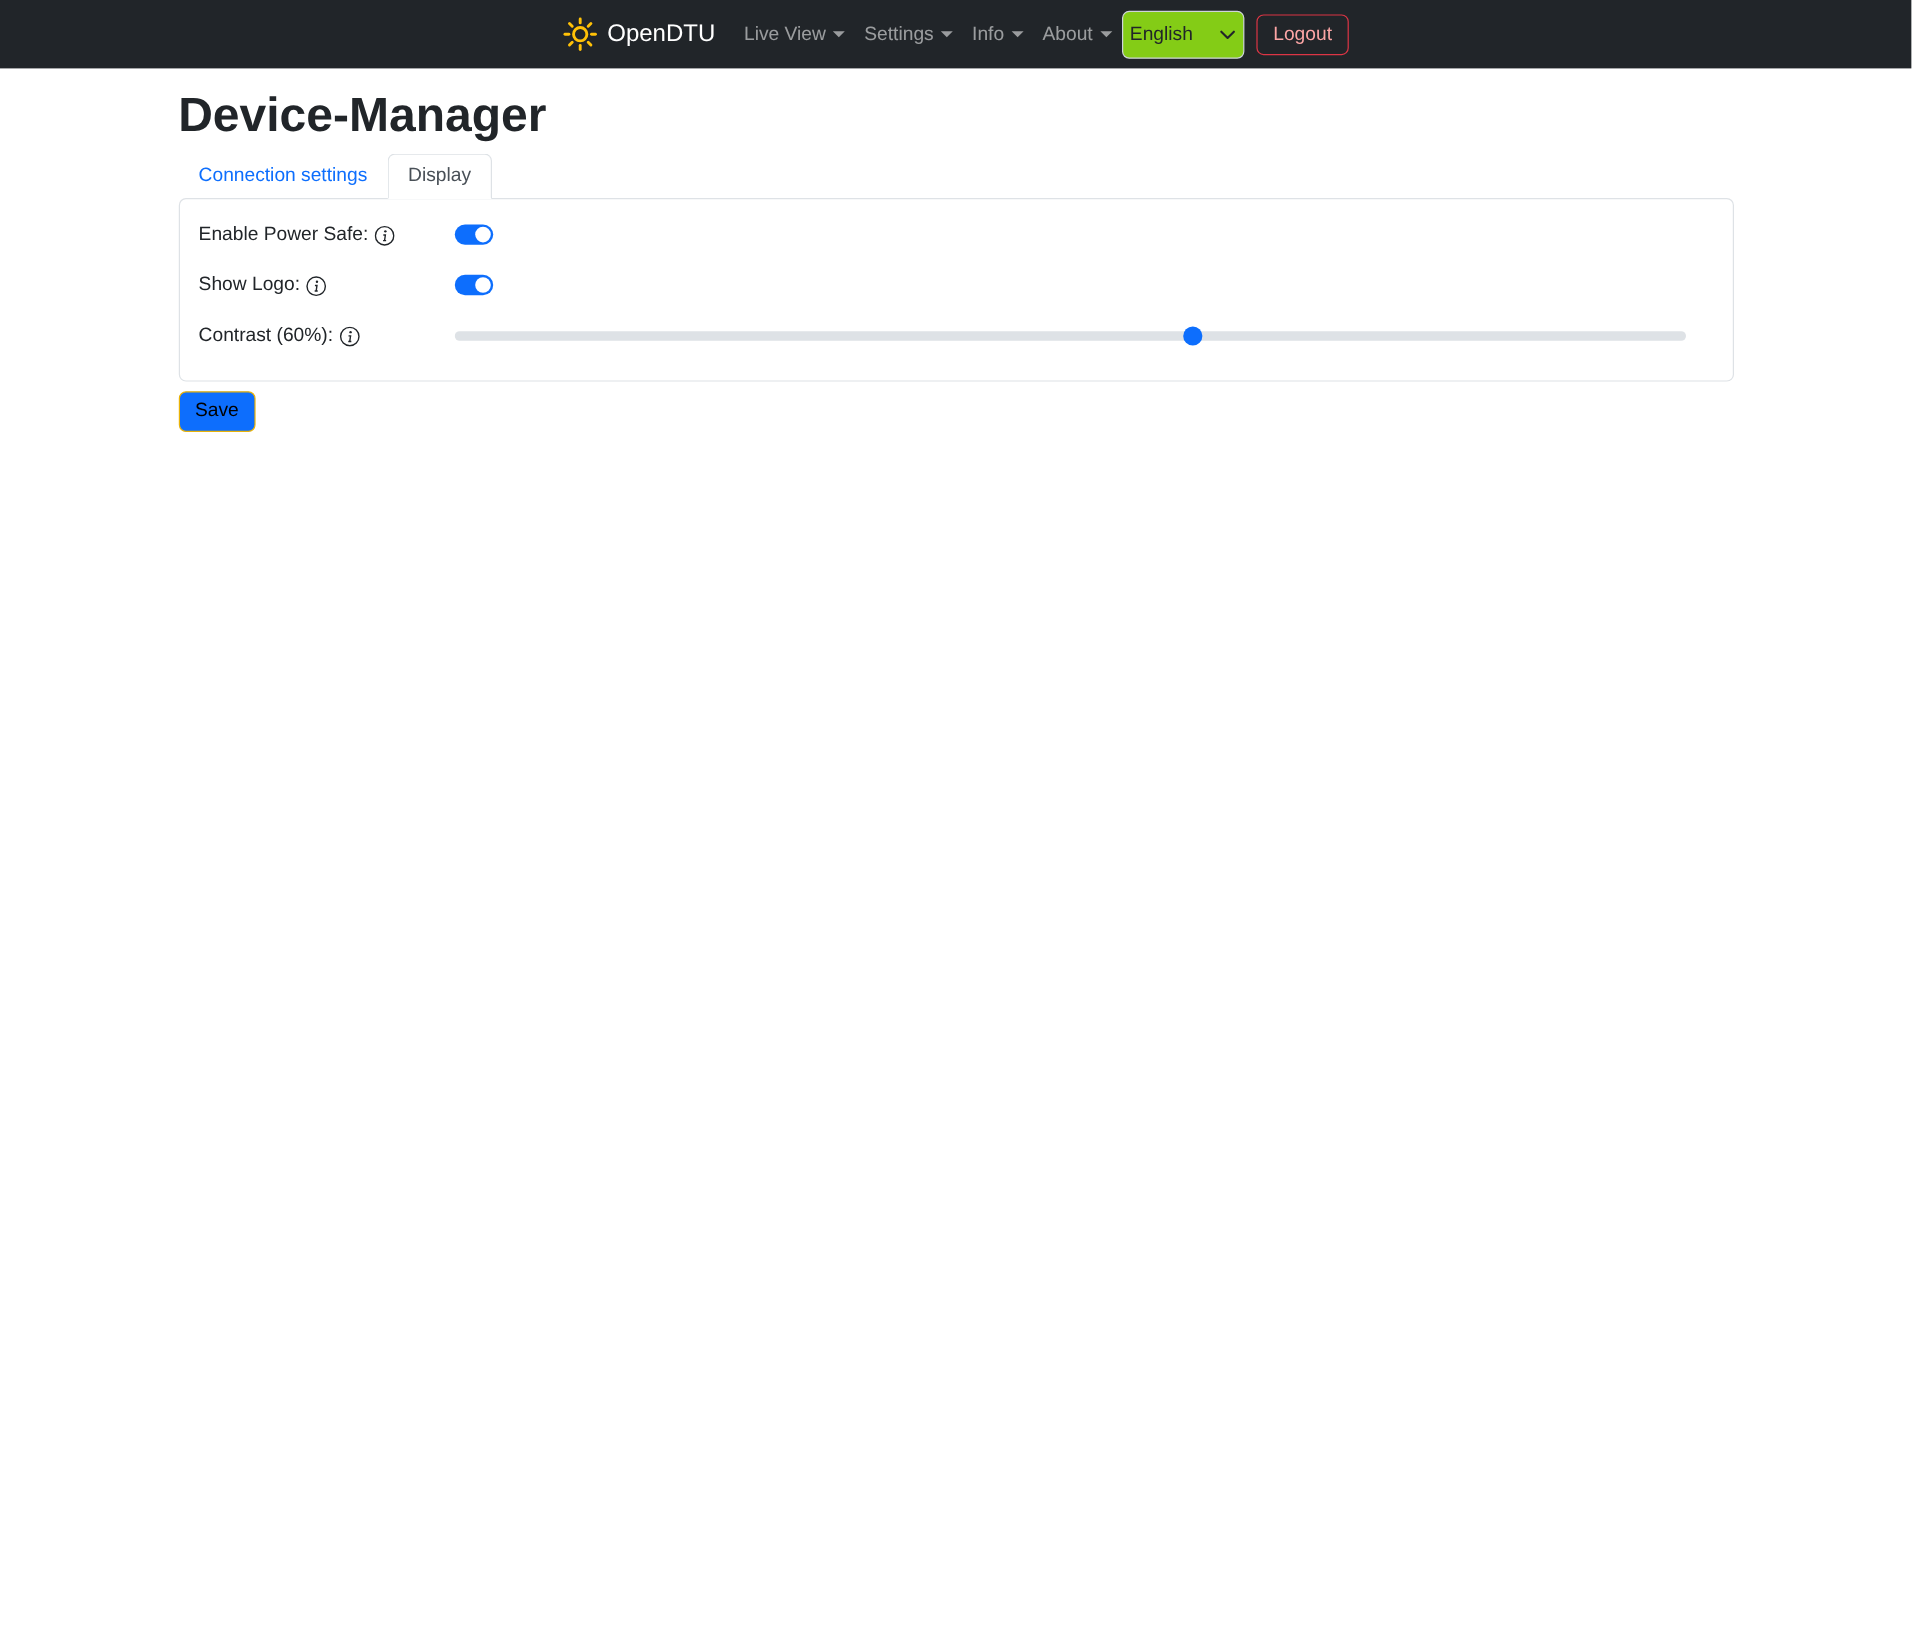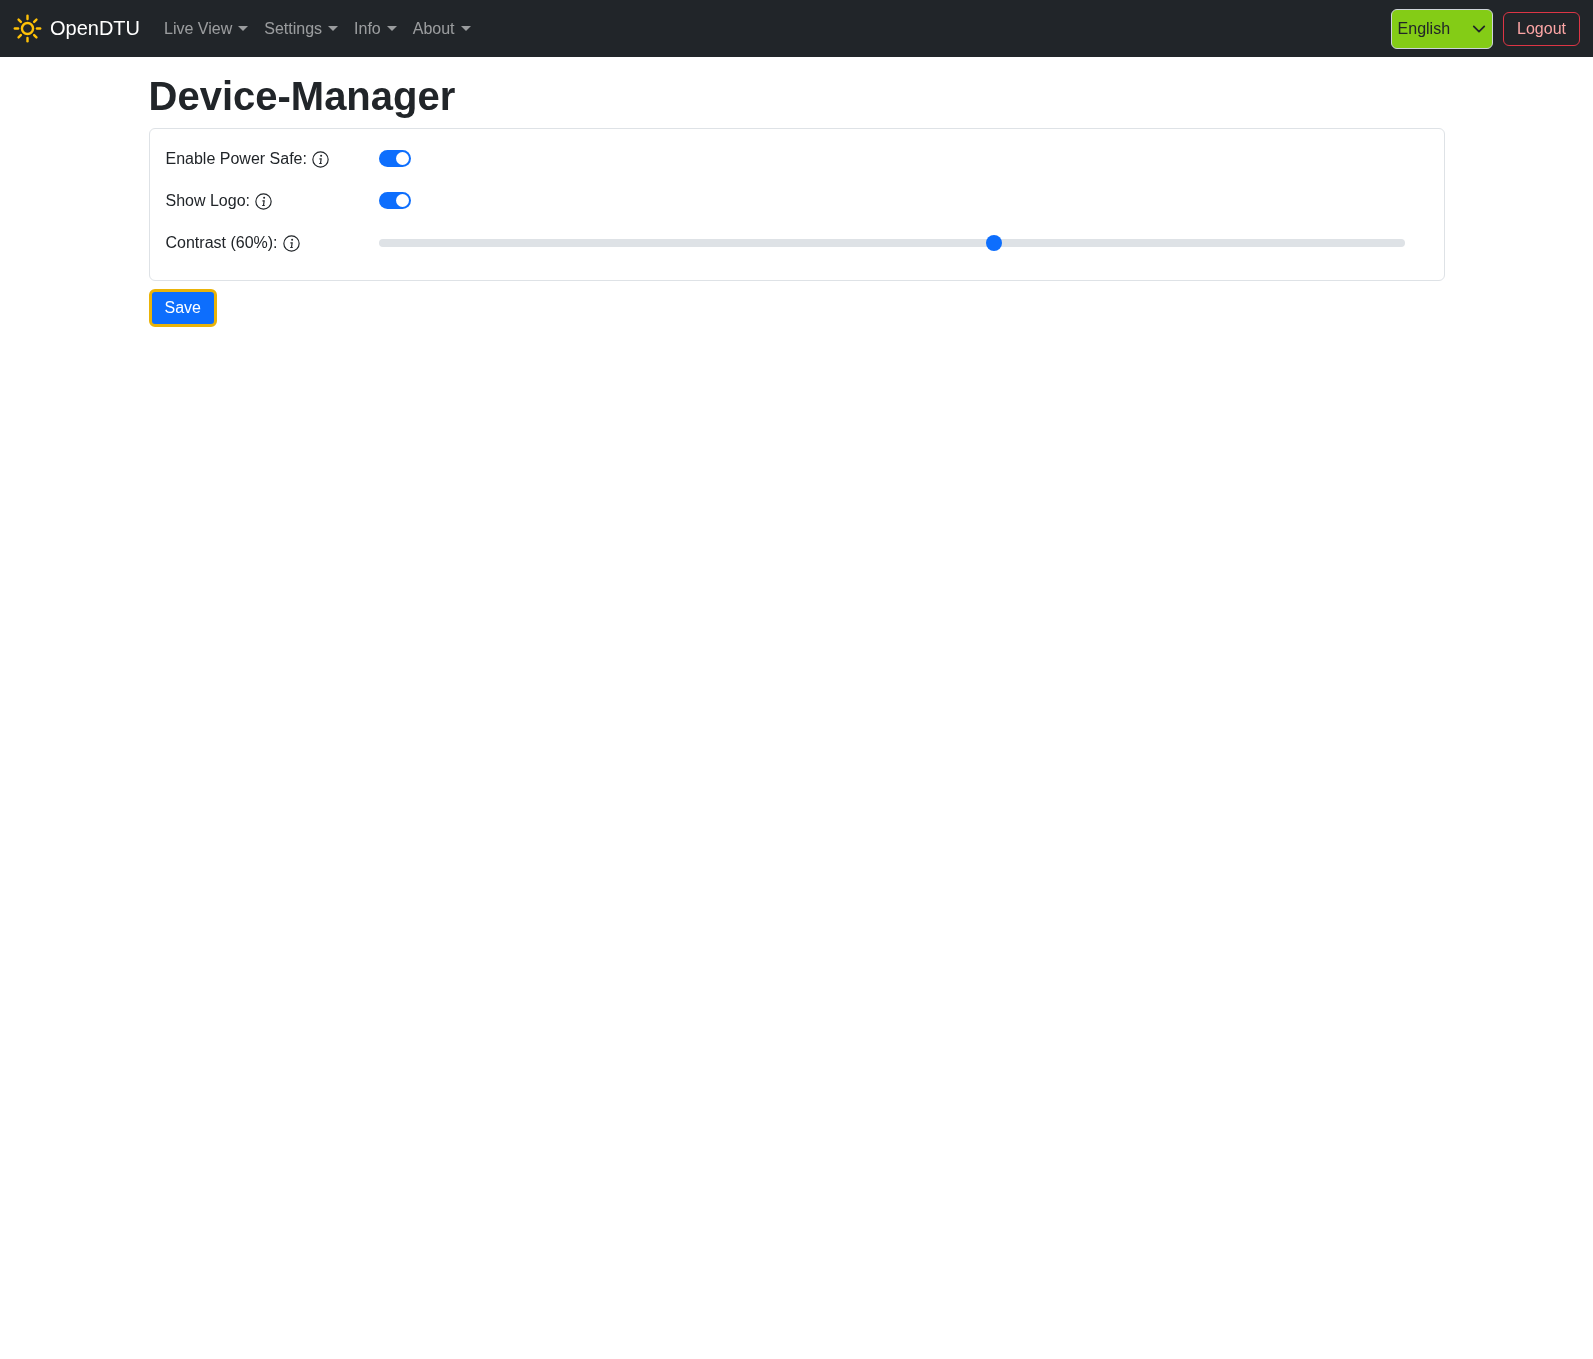--- a/index.html
+++ b/index.html
@@ -1,21 +1,21 @@
 <!DOCTYPE html>
 <html><head>
 <meta charset="utf-8">
 <style>
   * { margin:0; padding:0; box-sizing:border-box; }
   html,body { background:#fff; width:1593px; height:1359px;
     font-family:"Liberation Sans","DejaVu Sans",sans-serif; color:#212529; font-size:16px; }
 
   
   .navbar { background:#212529; height:57px; display:flex; align-items:center;
-    justify-content:space-between; padding:0 13px; }
+    justify-content:center; padding:0 13px; }
   .nav-left { display:flex; align-items:center; }
   .brand { display:flex; align-items:center; gap:8px; color:#fff; font-size:20px;
     text-decoration:none; margin-right:16px; cursor:pointer; }
   .brand svg { display:block; }
   .nav-links { display:flex; align-items:center; }
   .nav-link { color:rgba(255,255,255,0.55); text-decoration:none; padding:8px 0;
     margin:0 8px; cursor:pointer; display:inline-flex; align-items:center; }
   .caret { display:inline-block; margin-left:6px; width:0; height:0;
     border-left:5px solid transparent; border-right:5px solid transparent;
     border-top:5px solid rgba(255,255,255,0.55); }
@@ -54,21 +54,21 @@
   .switch .knob { position:absolute; top:2px; right:2px; width:13px; height:13px;
     border-radius:50%; background:#fff; }
 
   
   .slider { position:relative; flex:1; height:16px; margin-right:23px; cursor:pointer; }
   .slider .track { position:absolute; top:4px; left:0; right:0; height:8px;
     border-radius:4px; background:#dee2e6; }
   .slider .thumb { position:absolute; top:0; width:16px; height:16px; border-radius:50%;
     background:#0d6efd; transform:translateX(-8px); }
 
-  .save-btn { margin-top:8px; background:#0d6efd; border:3px solid #eab308; color:#ffffff;
+  .save-btn { margin-top:8px; background:#0d6efd; border:1px solid #eab308; color:#000000;
     font-size:16px; font-family:inherit; padding:7px 13px; border-radius:6px;
     cursor:pointer; }
 </style>
 </head>
 <body>
 
 <nav class="navbar">
   <div class="nav-left">
     <a class="brand">
       <svg width="29" height="29" viewBox="0 0 24 24">
@@ -115,20 +115,25 @@
         <path d="M2 5 L8 11 L14 5" fill="none" stroke="#212529" stroke-width="2" stroke-linecap="round" stroke-linejoin="round"></path>
       </svg>
     </div>
     <button class="logout-btn">Logout</button>
   </div>
 </nav>
 
 <div class="container">
   <h1 class="page-title">Device-Manager</h1>
 
+  <div class="tabs" id="tabs">
+  <div class="tab inactive">Connection settings</div>
+
+  <div class="tab active">Display</div>
+</div>
 
   <div class="card" id="form-card">
   <div class="form-row">
     <div class="form-label">
       <span>Enable Power Safe:</span>
       <svg class="info-icon" width="17" height="17" viewBox="0 0 16 16" hidden="">
         <circle cx="8" cy="8" r="7.2" fill="none" stroke="#212529" stroke-width="1.1"></circle>
         <circle cx="8.6" cy="4.5" r="0.95" fill="#212529"></circle>
         <path d="M7 7.4 L8.6 7.4 L8 11.6 M6.8 11.8 L9.2 11.8" fill="none" stroke="#212529" stroke-width="1.1"></path>
       </svg>

